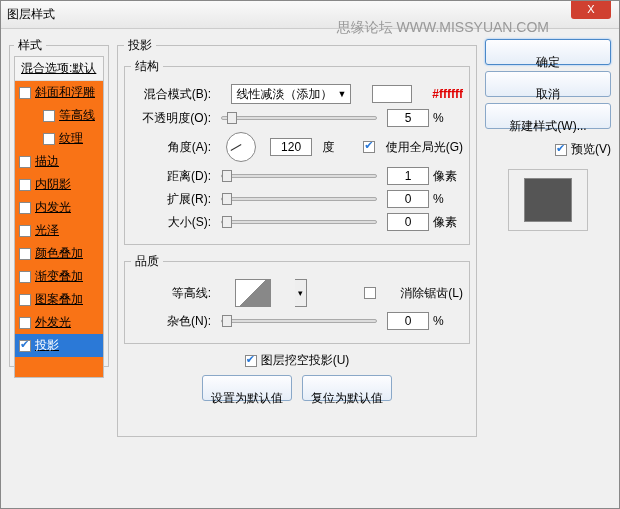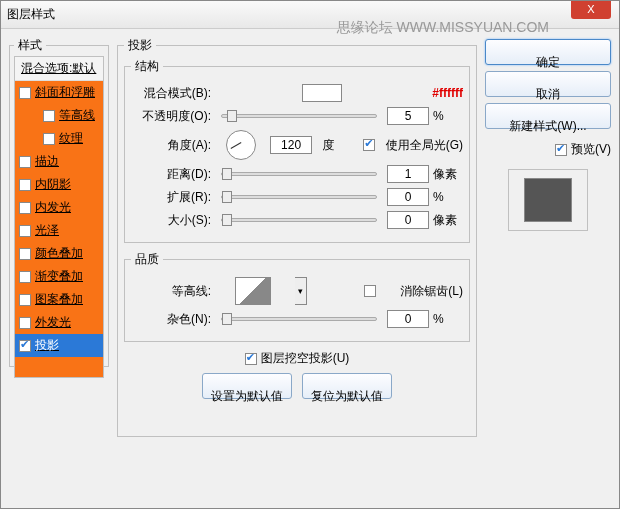--- a/index.html
+++ b/index.html
@@ -113,20 +113,24 @@
 
     <div class="midcol">
       <fieldset style="height:400px;">
         <legend>投影</legend>
 
         <fieldset>
           <legend>结构</legend>
 
           <div class="formrow">
             <span class="lbl">混合模式(B):</span>
+            <div class="combo">
+              <span>线性减淡（添加）</span>
+              <span class="arrow">▼</span>
+            </div>
             <div class="colorbox"></div>
             <span class="redhex">#ffffff</span>
           </div>
 
           <div class="formrow">
             <span class="lbl">不透明度(O):</span>
             <div class="slider">
                 <div class="thumb" style="left:3%"></div>
               </div>
             <div class="numbox">5</div>

